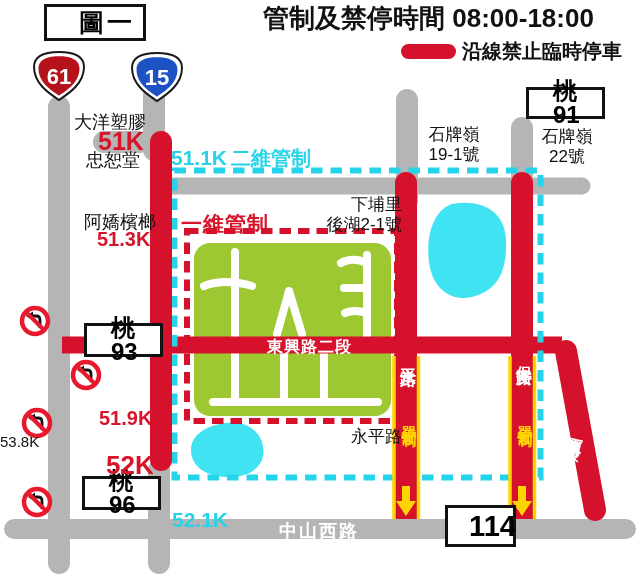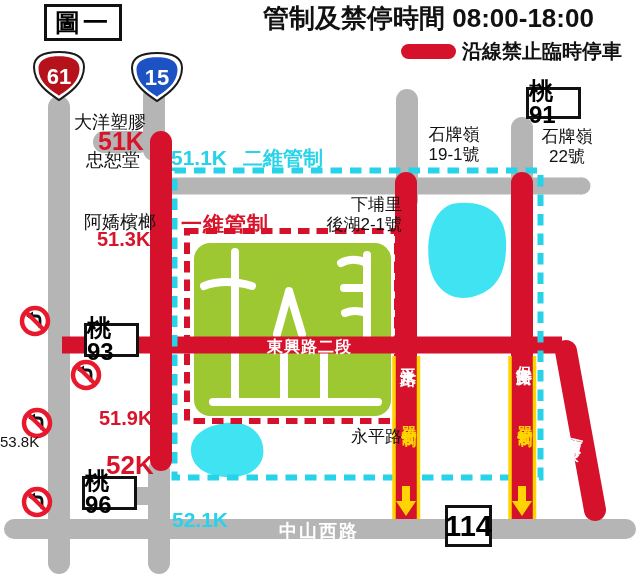--- a/index.html
+++ b/index.html
@@ -6,21 +6,21 @@
   body{width:640px;height:576px;position:relative;overflow:hidden;
        font-family:"Liberation Sans",sans-serif;color:#111;}
   .abs{position:absolute;white-space:nowrap;}
   .b{font-weight:bold;}
   .red{color:#d8142a;}
   .cyan{color:#26d3e8;}
   .white{color:#fff;}
   .yellow{color:#ffd400;}
   .rbox{position:absolute;background:#fff;border:3.5px solid #111;
         display:flex;align-items:center;justify-content:center;
-        font-weight:bold;color:#000;line-height:1;}
+        font-weight:bold;color:#000;line-height:1;padding-left:24px;}
   .vert{writing-mode:vertical-rl;text-orientation:upright;letter-spacing:2px;
         text-align:center;}
   .ctr{text-align:center;}
   .rgt{text-align:right;}
   #map{position:absolute;left:0;top:0;}
   .legendbar{position:absolute;background:#d5112b;border-radius:8px;}
 </style>
 </head>
 <body>
 
@@ -124,21 +124,21 @@
 <div class="rbox" style="left:490px;top:87px;width:49px;height:26px;font-size:24px;margin-left:36px;">桃91</div>
 <div class="rbox" style="left:84px;top:323px;width:49px;height:28px;font-size:24px;">桃93</div>
 <div class="rbox" style="left:82px;top:476px;width:49px;height:28px;font-size:24px;">桃96</div>
 <div class="rbox" style="left:445px;top:505px;width:41px;height:36px;font-size:29px;">114</div>
 
 <div class="abs" style="left:74px;top:110px;font-size:18px;">大洋塑膠</div>
 <div class="abs b red" style="left:98px;top:127px;font-size:25px;">51K</div>
 <div class="abs" style="left:86px;top:148px;font-size:18px;">忠恕堂</div>
 
 <div class="abs b cyan" style="left:171px;top:145px;font-size:21px;">
-  <span>51.1K</span><span style="margin-left:16px;font-size:20px;">二維管制</span>
+  <span>51.1K</span><span style="margin-left:4px;font-size:20px;">二維管制</span>
 </div>
 
 <div class="abs" style="left:84px;top:210px;font-size:18px;">阿嬌檳榔</div>
 <div class="abs b red" style="left:97px;top:228px;font-size:20px;">51.3K</div>
 
 <div class="abs b red" style="left:181px;top:210px;font-size:21px;letter-spacing:1px;">一維管制</div>
 
 <div class="abs ctr" style="left:422px;top:125px;width:64px;font-size:17px;line-height:20px;">
   <div>石牌嶺</div>
   <div>19-1號</div>

